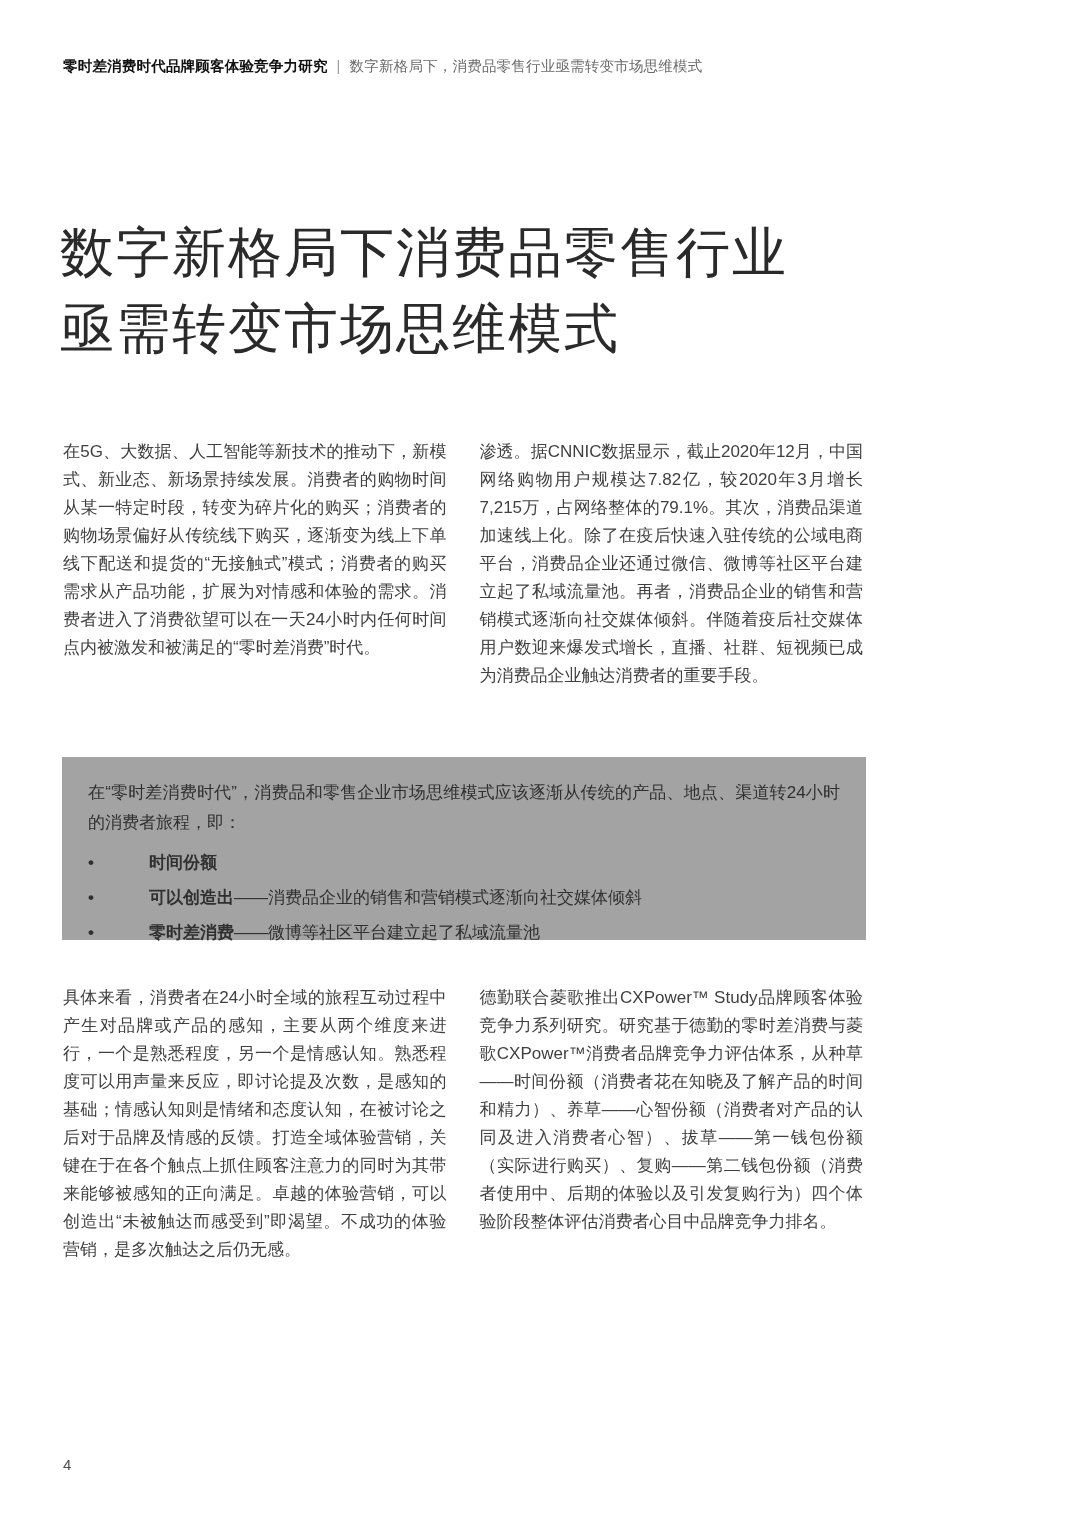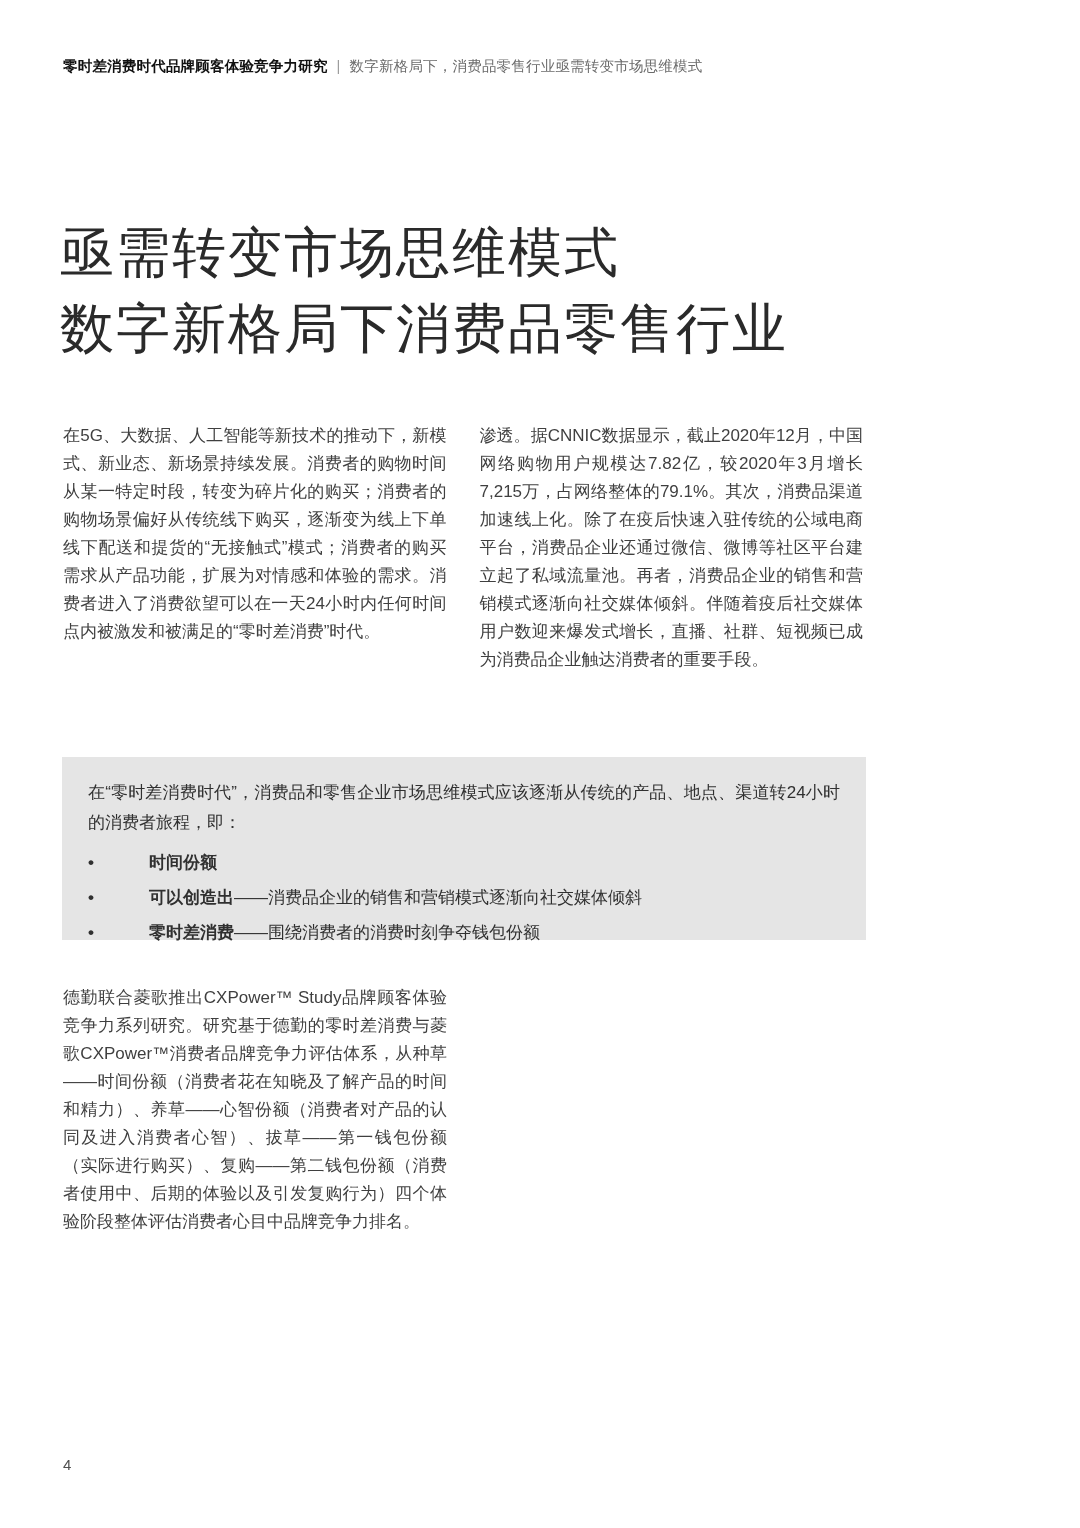--- a/index.html
+++ b/index.html
@@ -46,21 +46,21 @@
     gap: 33px;
   }
   .col {
     width: 384px;
     font-size: 17px;
     line-height: 28px;
     color: #3f3f3f;
     text-align: justify;
   }
   .col p { margin: 0 0 26px 0; }
-  .section-1 { top: 422px; }
+  .section-1 { top: 438px; }
   .section-2 { top: 984px; }
 
   
   .highlight-box {
     position: absolute;
     left: 62px;
     top: 757px;
     width: 804px;
     height: 183px;
     box-sizing: border-box;
@@ -98,52 +98,55 @@
 </head>
 <body>
 
 <div class="page">
 
   <div class="runhead">
     <span class="rh-bold">零时差消费时代品牌顾客体验竞争力研究</span><span class="rh-sep">|</span><span class="rh-light">数字新格局下，消费品零售行业亟需转变市场思维模式</span>
   </div>
 
   <div class="page-title">
+    <div>数字新格局下消费品零售行业</div>
     <div>亟需转变市场思维模式</div>
-    <div>数字新格局下消费品零售行业</div>
   </div>
 
   <div class="columns section-1">
     <div class="col">
       <p>在5G、大数据、人工智能等新技术的推动下，新模式、新业态、新场景持续发展。消费者的购物时间从某一特定时段，转变为碎片化的购买；消费者的购物场景偏好从传统线下购买，逐渐变为线上下单线下配送和提货的“无接触式”模式；消费者的购买需求从产品功能，扩展为对情感和体验的需求。消费者进入了消费欲望可以在一天24小时内任何时间点内被激发和被满足的“零时差消费”时代。</p>
     </div>
     <div class="col">
       <p>渗透。据CNNIC数据显示，截止2020年12月，中国网络购物用户规模达7.82亿，较2020年3月增长7,215万，占网络整体的79.1%。其次，消费品渠道加速线上化。除了在疫后快速入驻传统的公域电商平台，消费品企业还通过微信、微博等社区平台建立起了私域流量池。再者，消费品企业的销售和营销模式逐渐向社交媒体倾斜。伴随着疫后社交媒体用户数迎来爆发式增长，直播、社群、短视频已成为消费品企业触达消费者的重要手段。</p>
     </div>
   </div>
 
-  <div class="highlight-box" style="background: #e5e5e5;">
+  <div class="highlight-box" style="background: #a3a3a3;">
     <p class="hb-intro">在“零时差消费时代”，消费品和零售企业市场思维模式应该逐渐从传统的产品、地点、渠道转24小时的消费者旅程，即：</p>
     <div class="hb-bullet">
       <span class="hb-dot">•</span>
       <span class="hb-label">时间份额</span>
     </div>
     <div class="hb-bullet">
       <span class="hb-dot">•</span>
       <span class="hb-label">可以创造出</span>
       <span class="hb-text">——消费品企业的销售和营销模式逐渐向社交媒体倾斜</span>
     </div>
     <div class="hb-bullet">
       <span class="hb-dot">•</span>
       <span class="hb-label">零时差消费</span>
-      <span class="hb-text">——围绕消费者的消费时刻争夺钱包份额</span>
+      <span class="hb-text">——微博等社区平台建立起了私域流量池</span>
     </div>
   </div>
 
   <div class="columns section-2">
+    <div class="col">
+      <p>具体来看，消费者在24小时全域的旅程互动过程中产生对品牌或产品的感知，主要从两个维度来进行，一个是熟悉程度，另一个是情感认知。熟悉程度可以用声量来反应，即讨论提及次数，是感知的基础；情感认知则是情绪和态度认知，在被讨论之后对于品牌及情感的反馈。打造全域体验营销，关键在于在各个触点上抓住顾客注意力的同时为其带来能够被感知的正向满足。卓越的体验营销，可以创造出“未被触达而感受到”即渴望。不成功的体验营销，是多次触达之后仍无感。</p>
+    </div>
     <div class="col">
       <p>德勤联合菱歌推出CXPower™ Study品牌顾客体验竞争力系列研究。研究基于德勤的零时差消费与菱歌CXPower™消费者品牌竞争力评估体系，从种草——时间份额（消费者花在知晓及了解产品的时间和精力）、养草——心智份额（消费者对产品的认同及进入消费者心智）、拔草——第一钱包份额（实际进行购买）、复购——第二钱包份额（消费者使用中、后期的体验以及引发复购行为）四个体验阶段整体评估消费者心目中品牌竞争力排名。</p>
     </div>
   </div>
 
   <div class="page-number">4</div>
 
 </div>
 
 </body></html>

